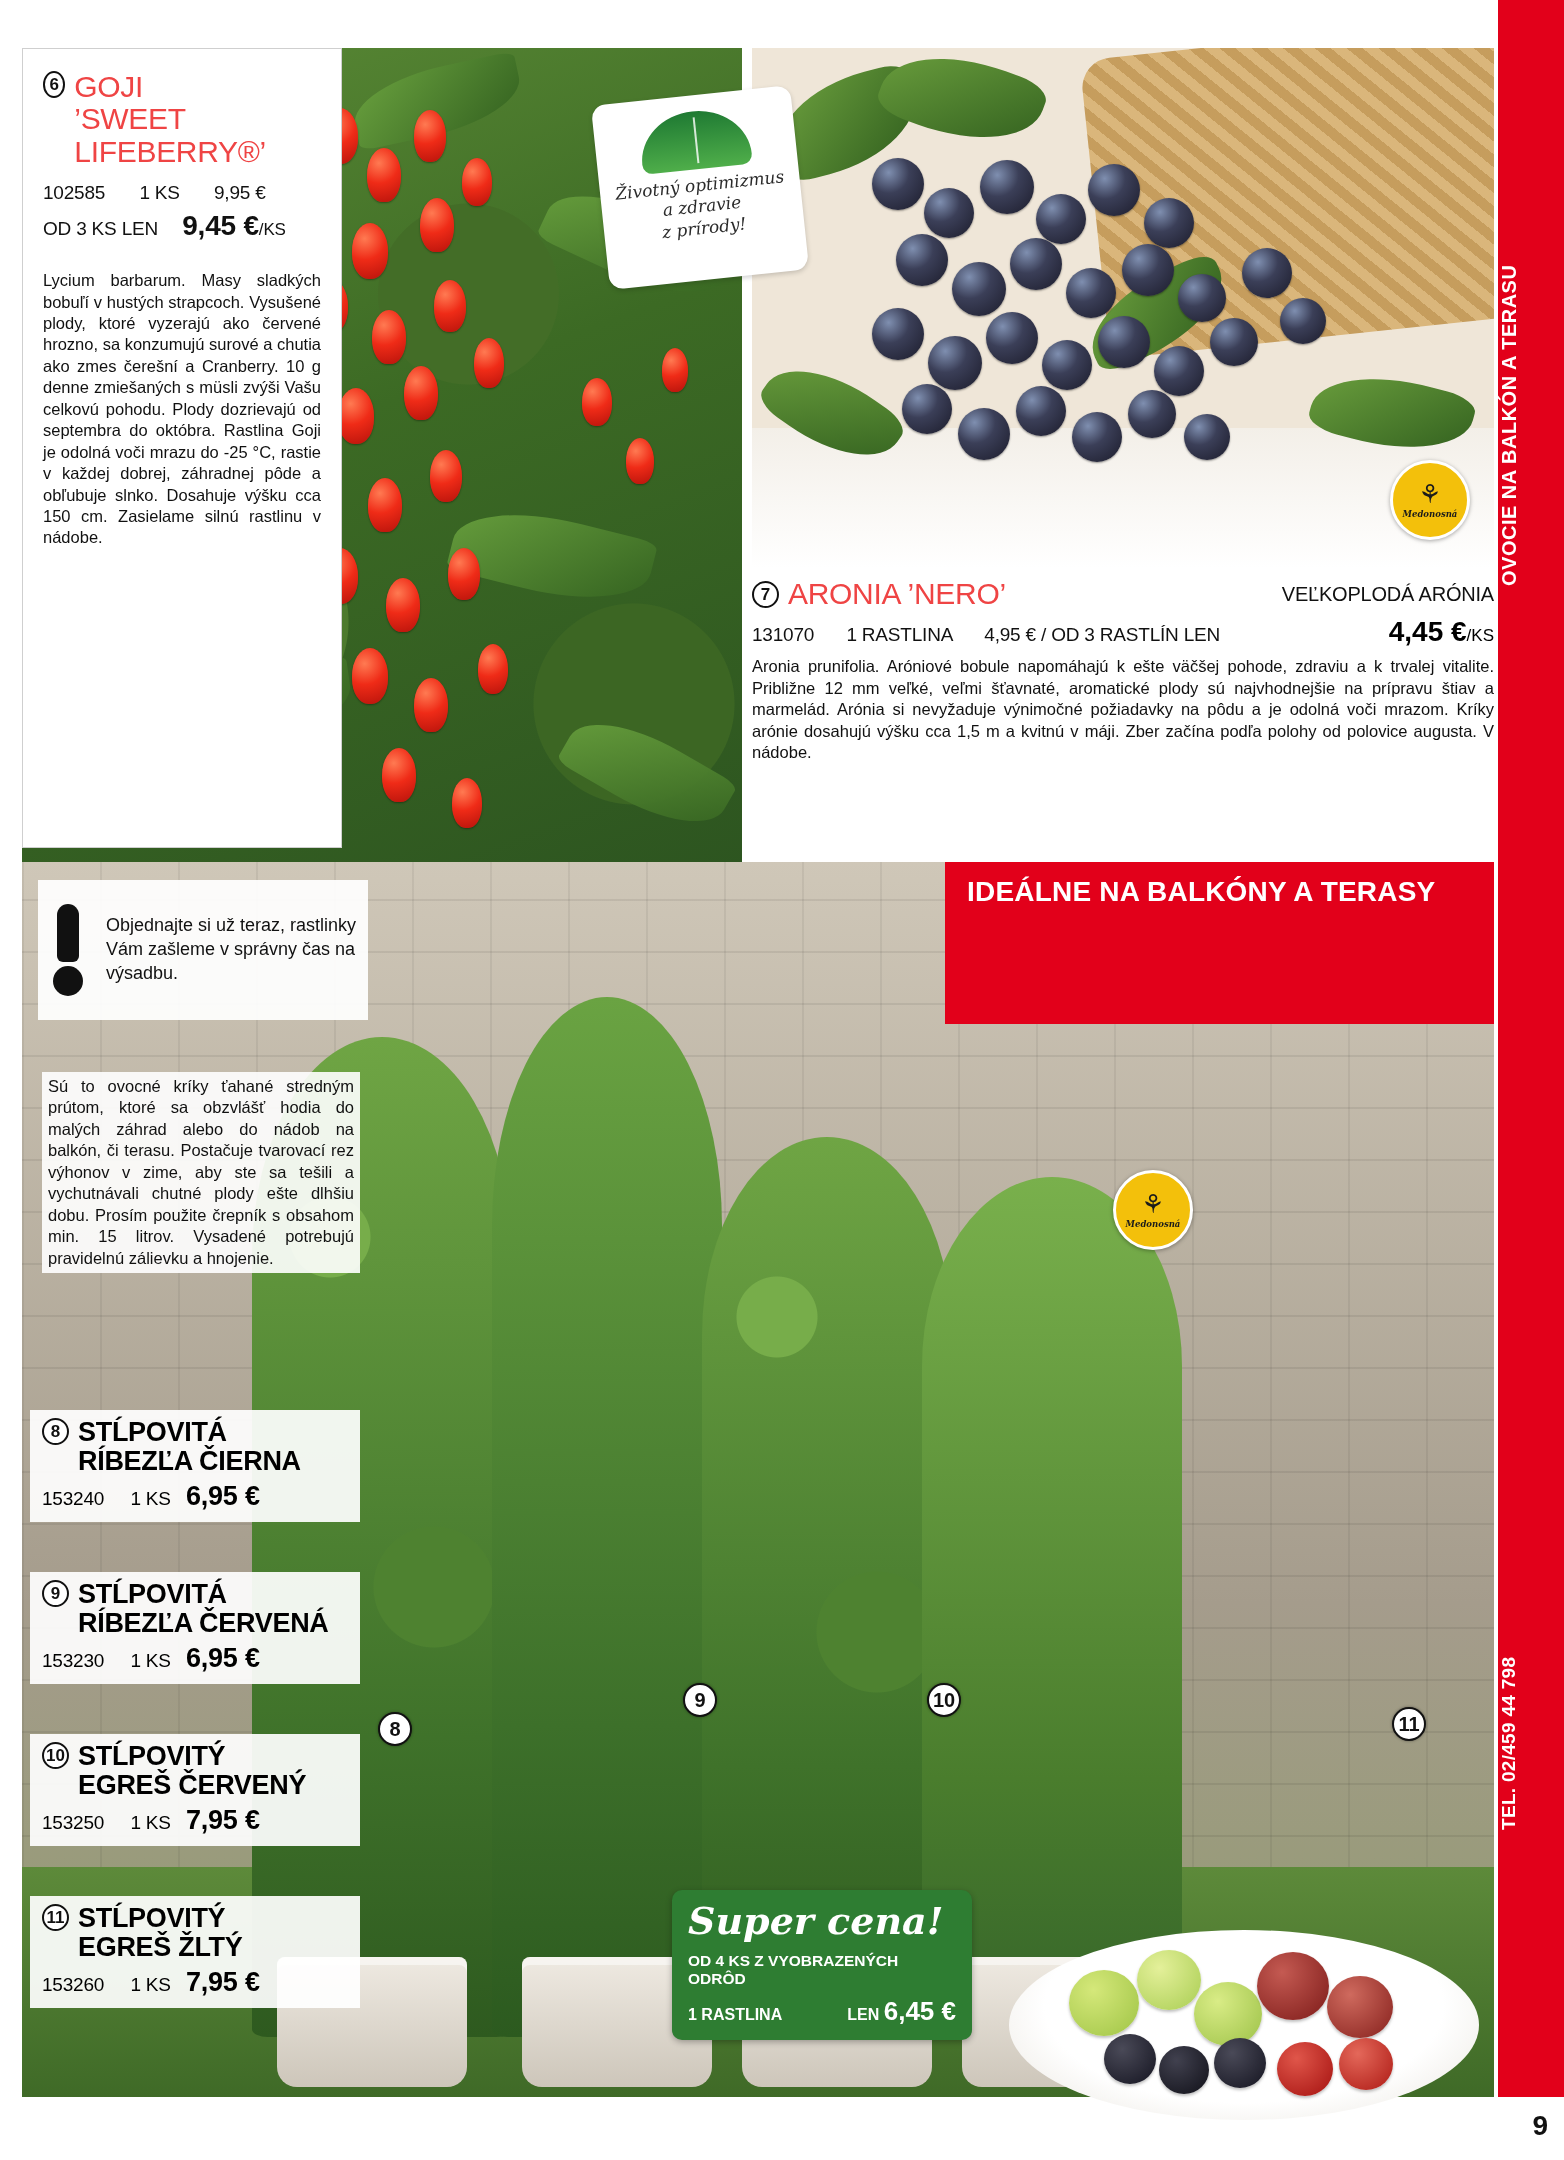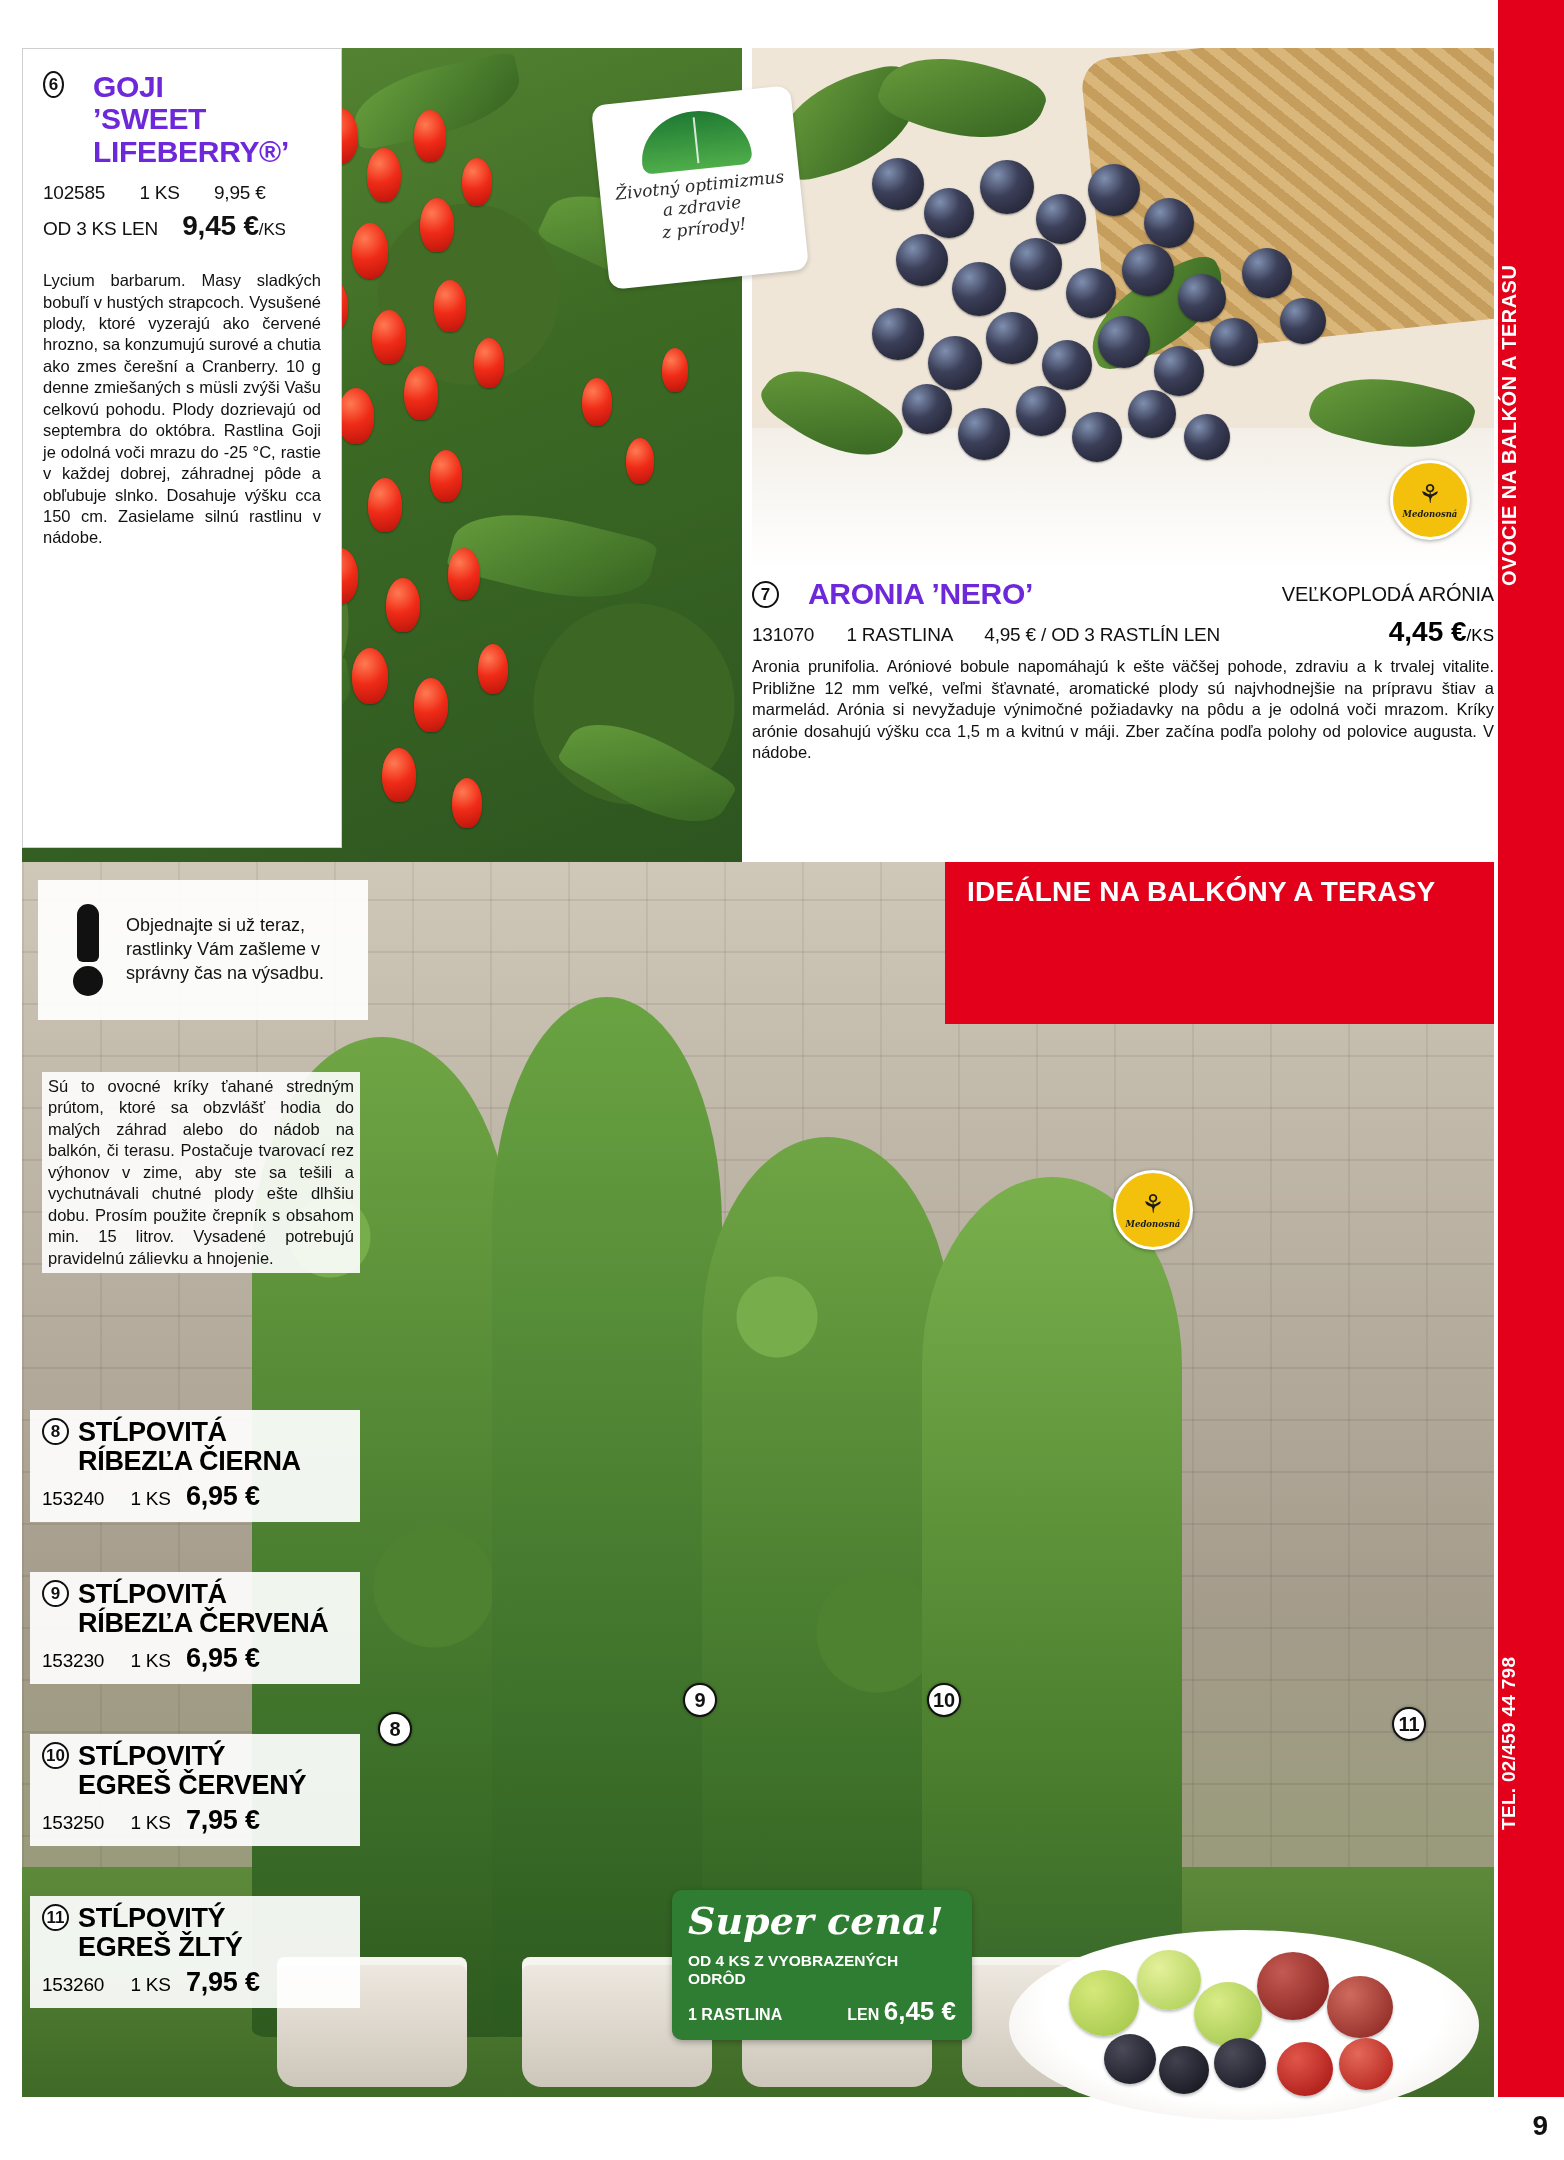--- a/index.html
+++ b/index.html
@@ -96,26 +96,25 @@
     position: absolute;
     width: 34px;
     height: 34px;
     font-size: 20px;
     border-width: 2px;
     box-shadow: 0 0 3px rgba(0,0,0,.4);
   }
 
   .title-line {
     font-size: 30px;
-    font-weight: bold;
+    font-weight: normal;
     letter-spacing: -0.3px;
-    color: #6d28d9;
+    color: #ef4444;
     line-height: 1.08;
     text-transform: uppercase;
-    margin-left: 20px;
   }
   .price-row {
     font-size: 19px;
     color: #111;
     letter-spacing: -0.2px;
     white-space: nowrap;
   }
   .price-big {
     font-size: 28px;
     font-weight: bold;
@@ -328,21 +327,21 @@
   .note-box {
     position: absolute;
     left: 38px;
     top: 880px;
     width: 330px;
     height: 140px;
     background: rgba(255,255,255,0.93);
     display: flex;
     align-items: center;
     gap: 14px;
-    padding: 0 28px;
+    padding: 0 8px;
     box-sizing: border-box;
     z-index: 6;
   }
   .excl {
     width: 46px;
     height: 92px;
     position: relative;
     flex: none;
   }
   .excl-bar {

